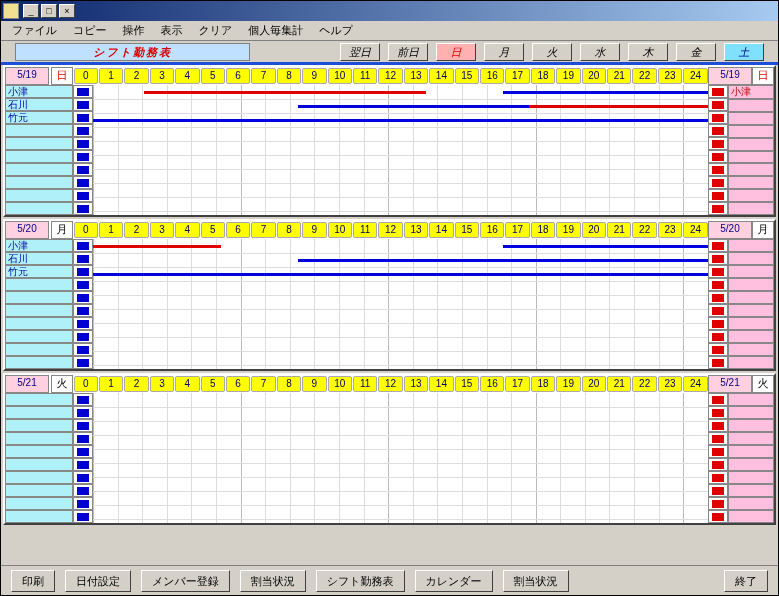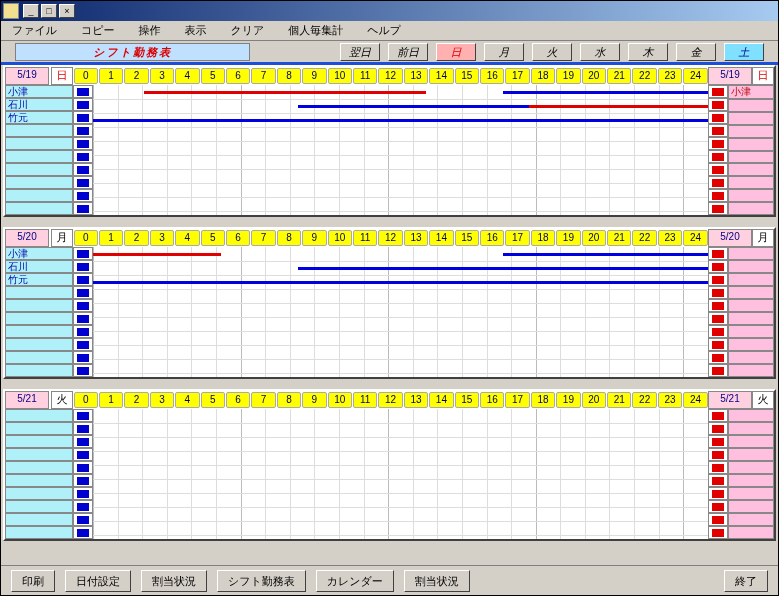--- a/index.html
+++ b/index.html
@@ -3,29 +3,29 @@
 <meta charset="utf-8">
 <style>
 * { box-sizing: border-box; margin: 0; padding: 0; }
 body { font-family: "MS Gothic", sans-serif; font-size: 11px; background: #d4d0c8; }
 .window { width: 779px; height: 596px; background: #d4d0c8; border: 1px solid #000; display: flex; flex-direction: column; }
 .titlebar { background: linear-gradient(to right, #0a246a, #a6caf0); height: 20px; display: flex; align-items: center; color: #fff; padding: 0 2px; }
 .titlebar .icon { width: 16px; height: 16px; background: #f0e090; border: 1px solid #888; margin-right: 4px; }
 .titlebar .title { flex: 1; font-size: 12px; }
 .titlebar .btns { display: flex; gap: 2px; }
 .titlebar .wbtn { width: 16px; height: 14px; background: #d4d0c8; border: 1px solid #fff; border-right-color: #404040; border-bottom-color: #404040; font-size: 9px; text-align: center; line-height: 12px; color: #000; }
-.menubar { background: #d4d0c8; height: 20px; display: flex; align-items: center; padding: 0 4px; gap: 10px; border-bottom: 1px solid #808080; }
+.menubar { background: #d4d0c8; height: 20px; display: flex; align-items: center; padding: 0 4px; gap: 2px; border-bottom: 1px solid #808080; }
 .menubar span { padding: 2px 7px; cursor: default; }
 .toolbar { height: 24px; display: flex; align-items: center; padding: 2px 14px; gap: 6px; border-bottom: 3px solid #1d4ed8; }
 .shift-label { width: 235px; height: 18px; background: #bfe0ff; border: 1px solid #808080; color: #d00; font-style: italic; font-weight: bold; text-align: center; line-height: 16px; letter-spacing: 2px; }
 .daybtn { width: 40px; height: 18px; background: #d4d0c8; border: 1px solid #fff; border-right-color: #404040; border-bottom-color: #404040; text-align: center; line-height: 16px; cursor: pointer; font-style: italic; }
 .daybtn.red { color: #d00; background: #ffb0b0; }
 .daybtn.cyan { background: #80e0ff; color: #008; }
 .content { flex: 1; padding: 0 2px; overflow: hidden; }
-.panel { border: 2px solid #fff; border-right-color: #404040; border-bottom-color: #404040; background: #fff; margin-bottom: 10px; position: relative; }
+.panel { border: 2px solid #fff; border-right-color: #404040; border-bottom-color: #404040; background: #fff; margin-bottom: 2px; position: relative; }
 .panel-head { height: 18px; display: flex; }
 .date-left { width: 44px; background: #ffd0e0; border: 1px solid #888; text-align: center; line-height: 14px; color: #008; font-size: 10px; }
 .dow-left { width: 22px; border: 1px solid #888; text-align: center; line-height: 14px; margin-left: 2px; }
 .dow-sun { color: #d00; background: #fff; }
 .dow-mon { color: #000; background: #fff; }
 .hours { flex: 1; display: flex; background: #fff; position: relative; }
 .hour { flex: 1; background: #ffff00; border: 1px solid #aaa; border-radius: 2px; text-align: center; line-height: 14px; margin: 1px 0.5px; font-size: 10px; color: #006; min-width: 0; }
 .date-right { width: 44px; background: #ffd0e0; border: 1px solid #888; text-align: center; line-height: 14px; color: #008; font-size: 10px; }
 .dow-right { width: 22px; border: 1px solid #888; text-align: center; line-height: 14px; }
 .panel-body { display: flex; height: 130px; }
@@ -592,20 +592,21 @@
               <div class="name-r empty"></div>
               <div class="name-r empty"></div>
             </div>
           </div>
         </div>
       </div>
     </div>
   <div class="bottombar">
     <div class="bbtn">印刷</div>
     <div class="bbtn">日付設定</div>
+    <div class="bbtn">メンバー登録</div>
     <div class="bbtn">割当状況</div>
     <div class="bbtn">シフト勤務表</div>
     <div class="bbtn">カレンダー</div>
     <div class="bbtn">割当状況</div>
     <div class="bspacer"></div>
     <div class="bbtn">終了</div>
   </div>
 </div>
 
 </body></html>

